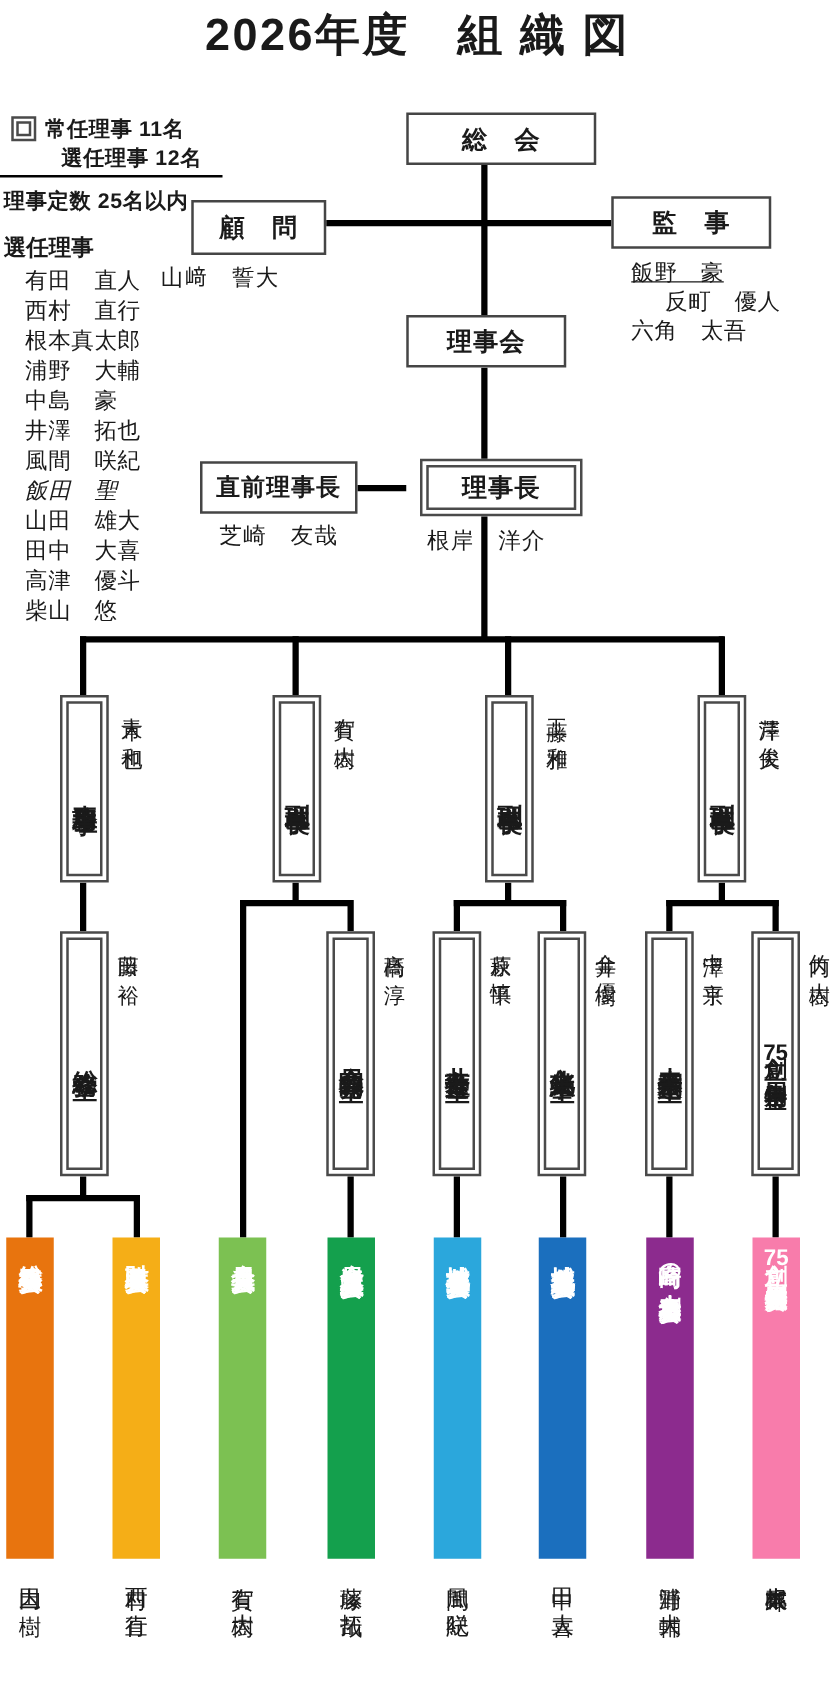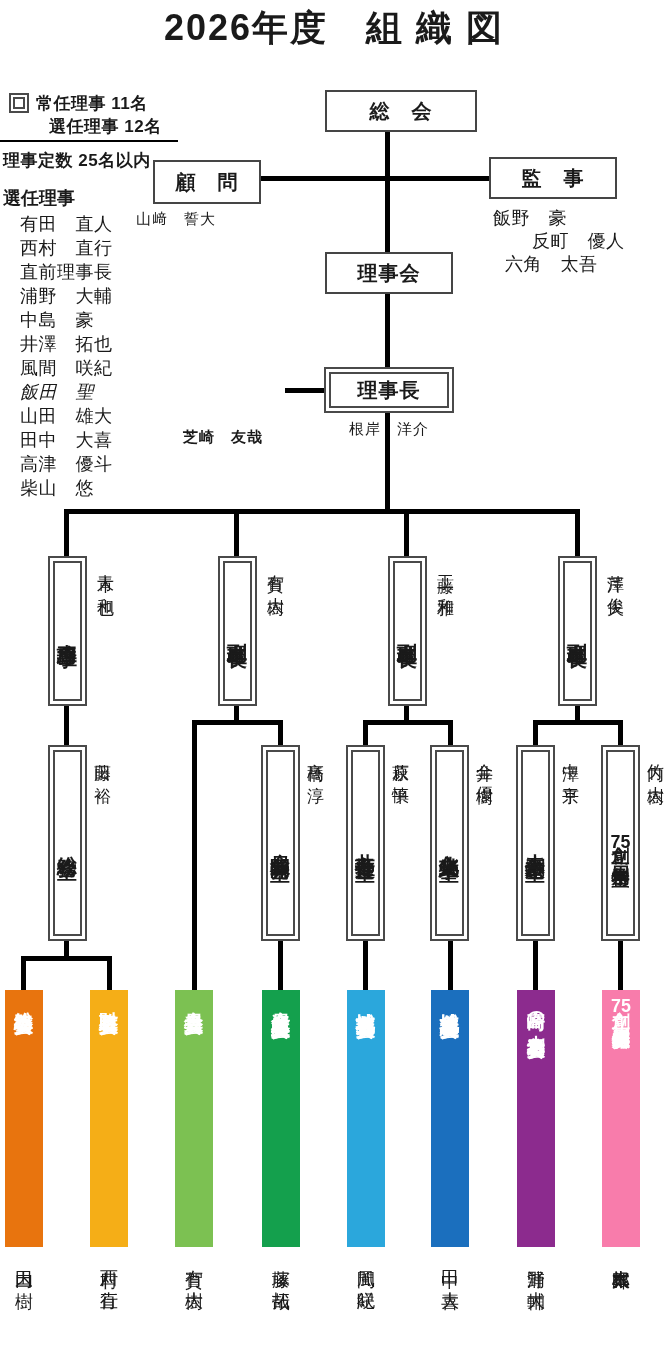--- a/index.html
+++ b/index.html
@@ -14,21 +14,21 @@
   
   .ln{position:absolute;background:#000;}
   
   .hbox{
     position:absolute;background:#fff;border:2px solid #454545;
     display:flex;align-items:center;justify-content:center;
     font-size:20px;font-weight:bold;letter-spacing:1px;box-sizing:border-box;
   }
   
   .dbox{
-    position:absolute;background:#fff;border:2px solid #4a4a4a;padding:3px;box-sizing:border-box;
+    position:absolute;background:#fff;border:2px solid #4a4a4a;padding:3px;box-sizing:border-box;margin-left:12px;
   }
   .dbox .in{
     border:2px solid #4a4a4a;width:100%;height:100%;box-sizing:border-box;
     display:flex;align-items:center;justify-content:center;
     font-size:20px;font-weight:bold;letter-spacing:1px;
   }
   
   .vbox{
     position:absolute;background:#fff;border:2px solid #4a4a4a;padding:3px;box-sizing:border-box;
   }
@@ -36,21 +36,21 @@
     border:2px solid #4a4a4a;width:100%;height:100%;box-sizing:border-box;
     display:flex;align-items:center;justify-content:center;
     writing-mode:vertical-rl;text-orientation:upright;
     font-size:20px;font-weight:bold;letter-spacing:2px;line-height:1;
   }
   .vbox.small .in{font-size:18px;letter-spacing:1px;}
   .vname{
     position:absolute;writing-mode:vertical-rl;text-orientation:upright;
     font-size:17px;letter-spacing:2px;line-height:1;white-space:pre;
   }
-  .boxname{position:absolute;font-size:15px;letter-spacing:1px;text-align:center;}
+  .boxname{position:absolute;font-size:18px;letter-spacing:1px;text-align:center;}
   .bar{
     position:absolute;top:990px;width:38px;height:257px;color:#fff;
     display:flex;justify-content:center;align-items:flex-start;padding-top:7px;box-sizing:border-box;
   }
   .bar .lbl{
     writing-mode:vertical-rl;text-orientation:upright;
     font-size:19px;font-weight:bold;line-height:1;letter-spacing:1px;
   }
   .tcy{text-combine-upright:all;}
   .chair{
@@ -80,21 +80,21 @@
       <div class="in"></div>
     </div>
   <div class="legend-txt" style="left:36px;top:92px;">常任理事 11名</div>
   <div class="legend-txt" style="left:36px;top:115px;margin-left:13px;">選任理事 12名</div>
   <div class="legend-rule"></div>
   <div class="legend-txt" style="left:3px;top:149px;">理事定数 25名以内</div>
 
   <div class="elected-head">選任理事</div>
   <div class="elected-item" style="top:212px;">有田　直人</div>
   <div class="elected-item" style="top:236px;">西村　直行</div>
-  <div class="elected-item" style="top:260px;">直前理事長</div>
+  <div class="elected-item" style="top:260px;">根本真太郎</div>
   <div class="elected-item" style="top:284px;">浦野　大輔</div>
   <div class="elected-item" style="top:308px;">中島　豪</div>
   <div class="elected-item" style="top:332px;">井澤　拓也</div>
   <div class="elected-item" style="top:356px;">風間　咲紀</div>
   <div class="elected-item" style="top:380px;font-style:italic;">飯田　聖</div>
   <div class="elected-item" style="top:404px;">山田　雄大</div>
   <div class="elected-item" style="top:428px;">田中　大喜</div>
   <div class="elected-item" style="top:452px;">高津　優斗</div>
   <div class="elected-item" style="top:476px;">柴山　悠</div>
 
@@ -136,27 +136,30 @@
   <div class="hbox" style="left:325px;top:90px;width:152px;height:42px;">
     <span>総　会</span>
   </div>
   <div class="hbox" style="left:125px;top:160px;width:108px;height:44px;margin-left:28px;">
     <span>顧　問</span>
   </div>
   <div class="boxname" style="left:115px;top:210px;width:122px;">山﨑　誓大</div>
   <div class="hbox" style="left:489px;top:157px;width:128px;height:42px;">
     <span>監　事</span>
   </div>
-  <div class="audit-name" style="left:493px;top:206px;">飯野　豪</div>
+  <div class="audit-name" style="left:505px;top:206px;text-decoration:underline;">飯野　豪</div>
   <div class="audit-name" style="left:532px;top:229px;">反町　優人</div>
   <div class="audit-name" style="left:505px;top:252px;">六角　太吾</div>
   <div class="hbox" style="left:325px;top:252px;width:128px;height:42px;">
     <span>理事会</span>
   </div>
-  <div class="boxname" style="left:155px;top:428px;width:136px;font-weight:bold;">芝崎　友哉</div>
+  <div class="hbox" style="left:160px;top:369px;width:126px;height:42px;font-size:19px;">
+    <span>直前理事長</span>
+  </div>
+  <div class="boxname" style="left:155px;top:416px;width:136px;">芝崎　友哉</div>
   <div class="dbox" style="left:324px;top:367px;width:130px;height:46px;">
     <div class="in">
         <span>理事長</span>
       </div>
   </div>
   <div class="boxname" style="left:320px;top:420px;width:138px;">根岸　洋介</div>
 
   <div class="vbox" style="left:48px;top:556px;width:39px;height:150px;">
     <div class="in">
         <span>専務理事</span>

